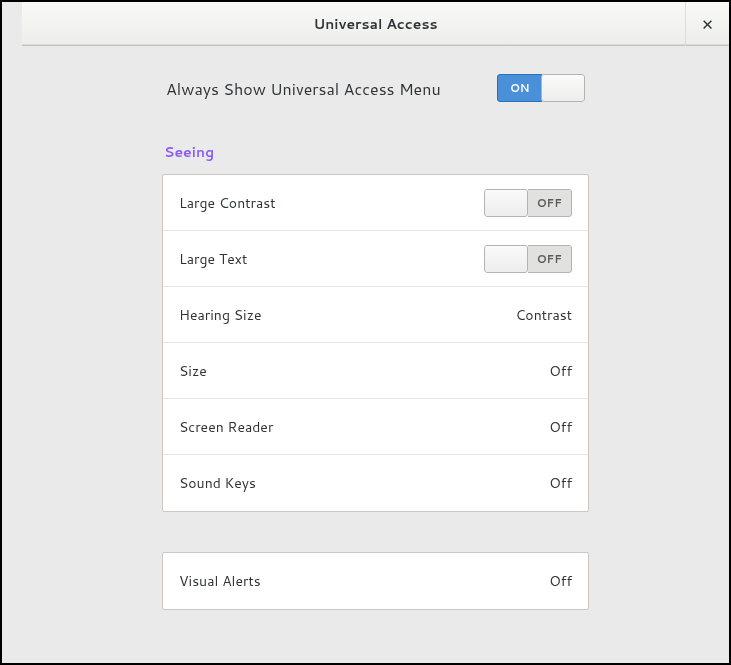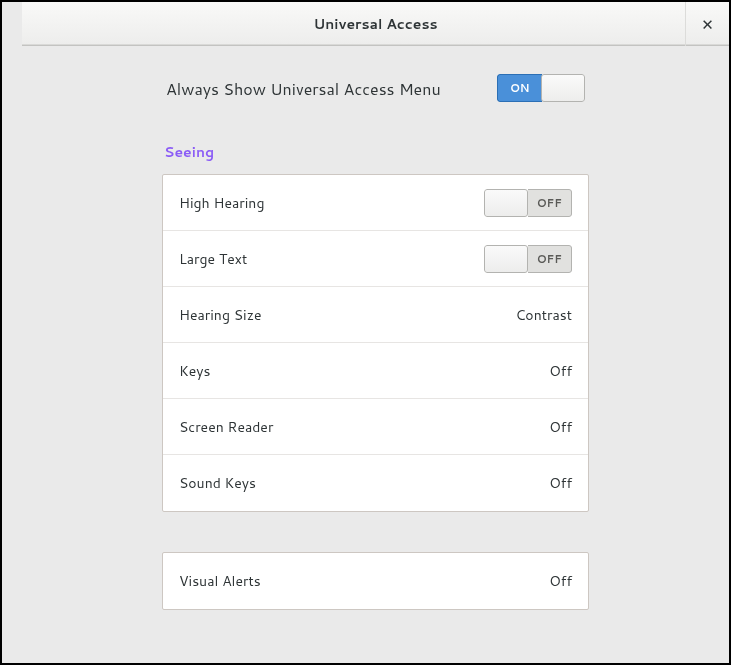--- a/index.html
+++ b/index.html
@@ -171,21 +171,21 @@
           <div class="switch-half switch-label-off">OFF</div>
         </div>
         <div class="switch-slider"></div>
       </div>
     </div>
 
     <div class="section-heading">Seeing</div>
     <div class="list-frame">
 
       <div class="list-row">
-        <span class="row-label">High Hearing</span>
+        <span class="row-label">Large Contrast</span>
         <div class="switch off">
           <div class="switch-track">
             <div class="switch-half switch-label-on"></div>
             <div class="switch-half switch-label-off">OFF</div>
           </div>
           <div class="switch-slider"></div>
         </div>
       </div>
 
       <div class="list-row">
@@ -198,21 +198,21 @@
           <div class="switch-slider"></div>
         </div>
       </div>
 
       <div class="list-row">
         <span class="row-label">Hearing Size</span>
         <span class="row-value">Contrast</span>
       </div>
 
       <div class="list-row">
-        <span class="row-label">Keys</span>
+        <span class="row-label">Size</span>
         <span class="row-value">Off</span>
       </div>
 
       <div class="list-row">
         <span class="row-label">Screen Reader</span>
         <span class="row-value">Off</span>
       </div>
 
       <div class="list-row">
         <span class="row-label">Sound Keys</span>

